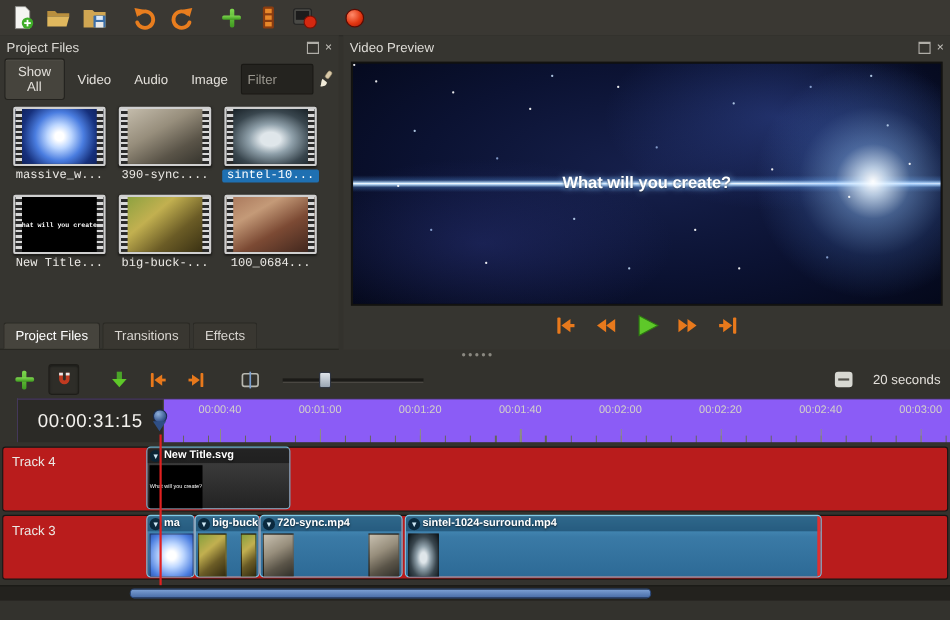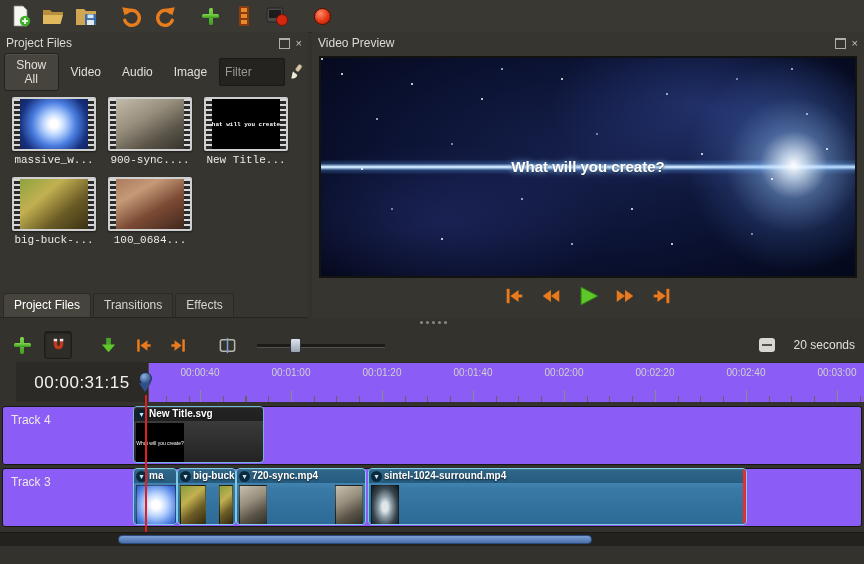--- a/index.html
+++ b/index.html
@@ -103,21 +103,21 @@
   .ruler-area{position:absolute;left:132px;right:0;top:0;height:40px;overflow:hidden;
     background-image:
       repeating-linear-gradient(to right,#8c8c84 0 1px,transparent 1px 91px),
       repeating-linear-gradient(to right,#64635c 0 1px,transparent 1px 22.75px);
     background-size:100% 13px,100% 7px;background-repeat:repeat-x;
     background-position:52px bottom,52px bottom;}
   .rlabel{position:absolute;top:4px;font-size:10px;color:#d2d0ca;transform:translateX(-50%);white-space:nowrap;}
 
   
   .tracks{position:absolute;top:402px;left:0;right:0;height:130px;background:#33322d;}
-  .track-row{position:absolute;left:2px;right:2px;height:57px;background:#8b5cf6;
+  .track-row{position:absolute;left:2px;right:2px;height:57px;background:#b91c1c;
     border:1px solid #161614;border-radius:3px;}
   .row-t4{top:4px;} .row-t3{top:66px;}
   .track-name{position:absolute;left:8px;top:6px;font-size:12px;color:#eceae6;}
 
   .clip{position:absolute;height:57px;border-radius:4px;border:1px solid #7ecbe8;box-sizing:border-box;
     overflow:hidden;z-index:10;box-shadow:inset 0 1px 0 rgba(255,255,255,.25);}
   .clip-video{background:linear-gradient(#55a0ca 0%,#3a7aa6 35%,#2d6a96 100%);}
   .clip-video::before{content:"";position:absolute;left:0;right:0;top:0;height:14px;background:rgba(16,58,88,.55);}
   .clip-titlebg{background:linear-gradient(#424242,#232323);border-color:#6fb7d4;}
   .clip-titlebg::before{content:"";position:absolute;left:0;right:0;top:0;height:14px;background:rgba(0,0,0,.45);}
@@ -228,21 +228,25 @@
       </svg>
     </div>
 
     <div class="file-grid">
       <div class="fcell">
         <div class="thumb t-massive"></div>
         <div class="fname">massive_w...</div>
       </div>
       <div class="fcell">
         <div class="thumb t-720"></div>
-        <div class="fname">900-sync....</div>
+        <div class="fname">390-sync....</div>
+      </div>
+      <div class="fcell">
+        <div class="thumb t-sintel"></div>
+        <div class="fname selected">sintel-10...</div>
       </div>
       <div class="fcell">
         <div class="thumb t-title">
           <span>What will you create?</span>
         </div>
         <div class="fname">New Title...</div>
       </div>
       <div class="fcell">
         <div class="thumb t-bigbuck"></div>
         <div class="fname">big-buck-...</div>

